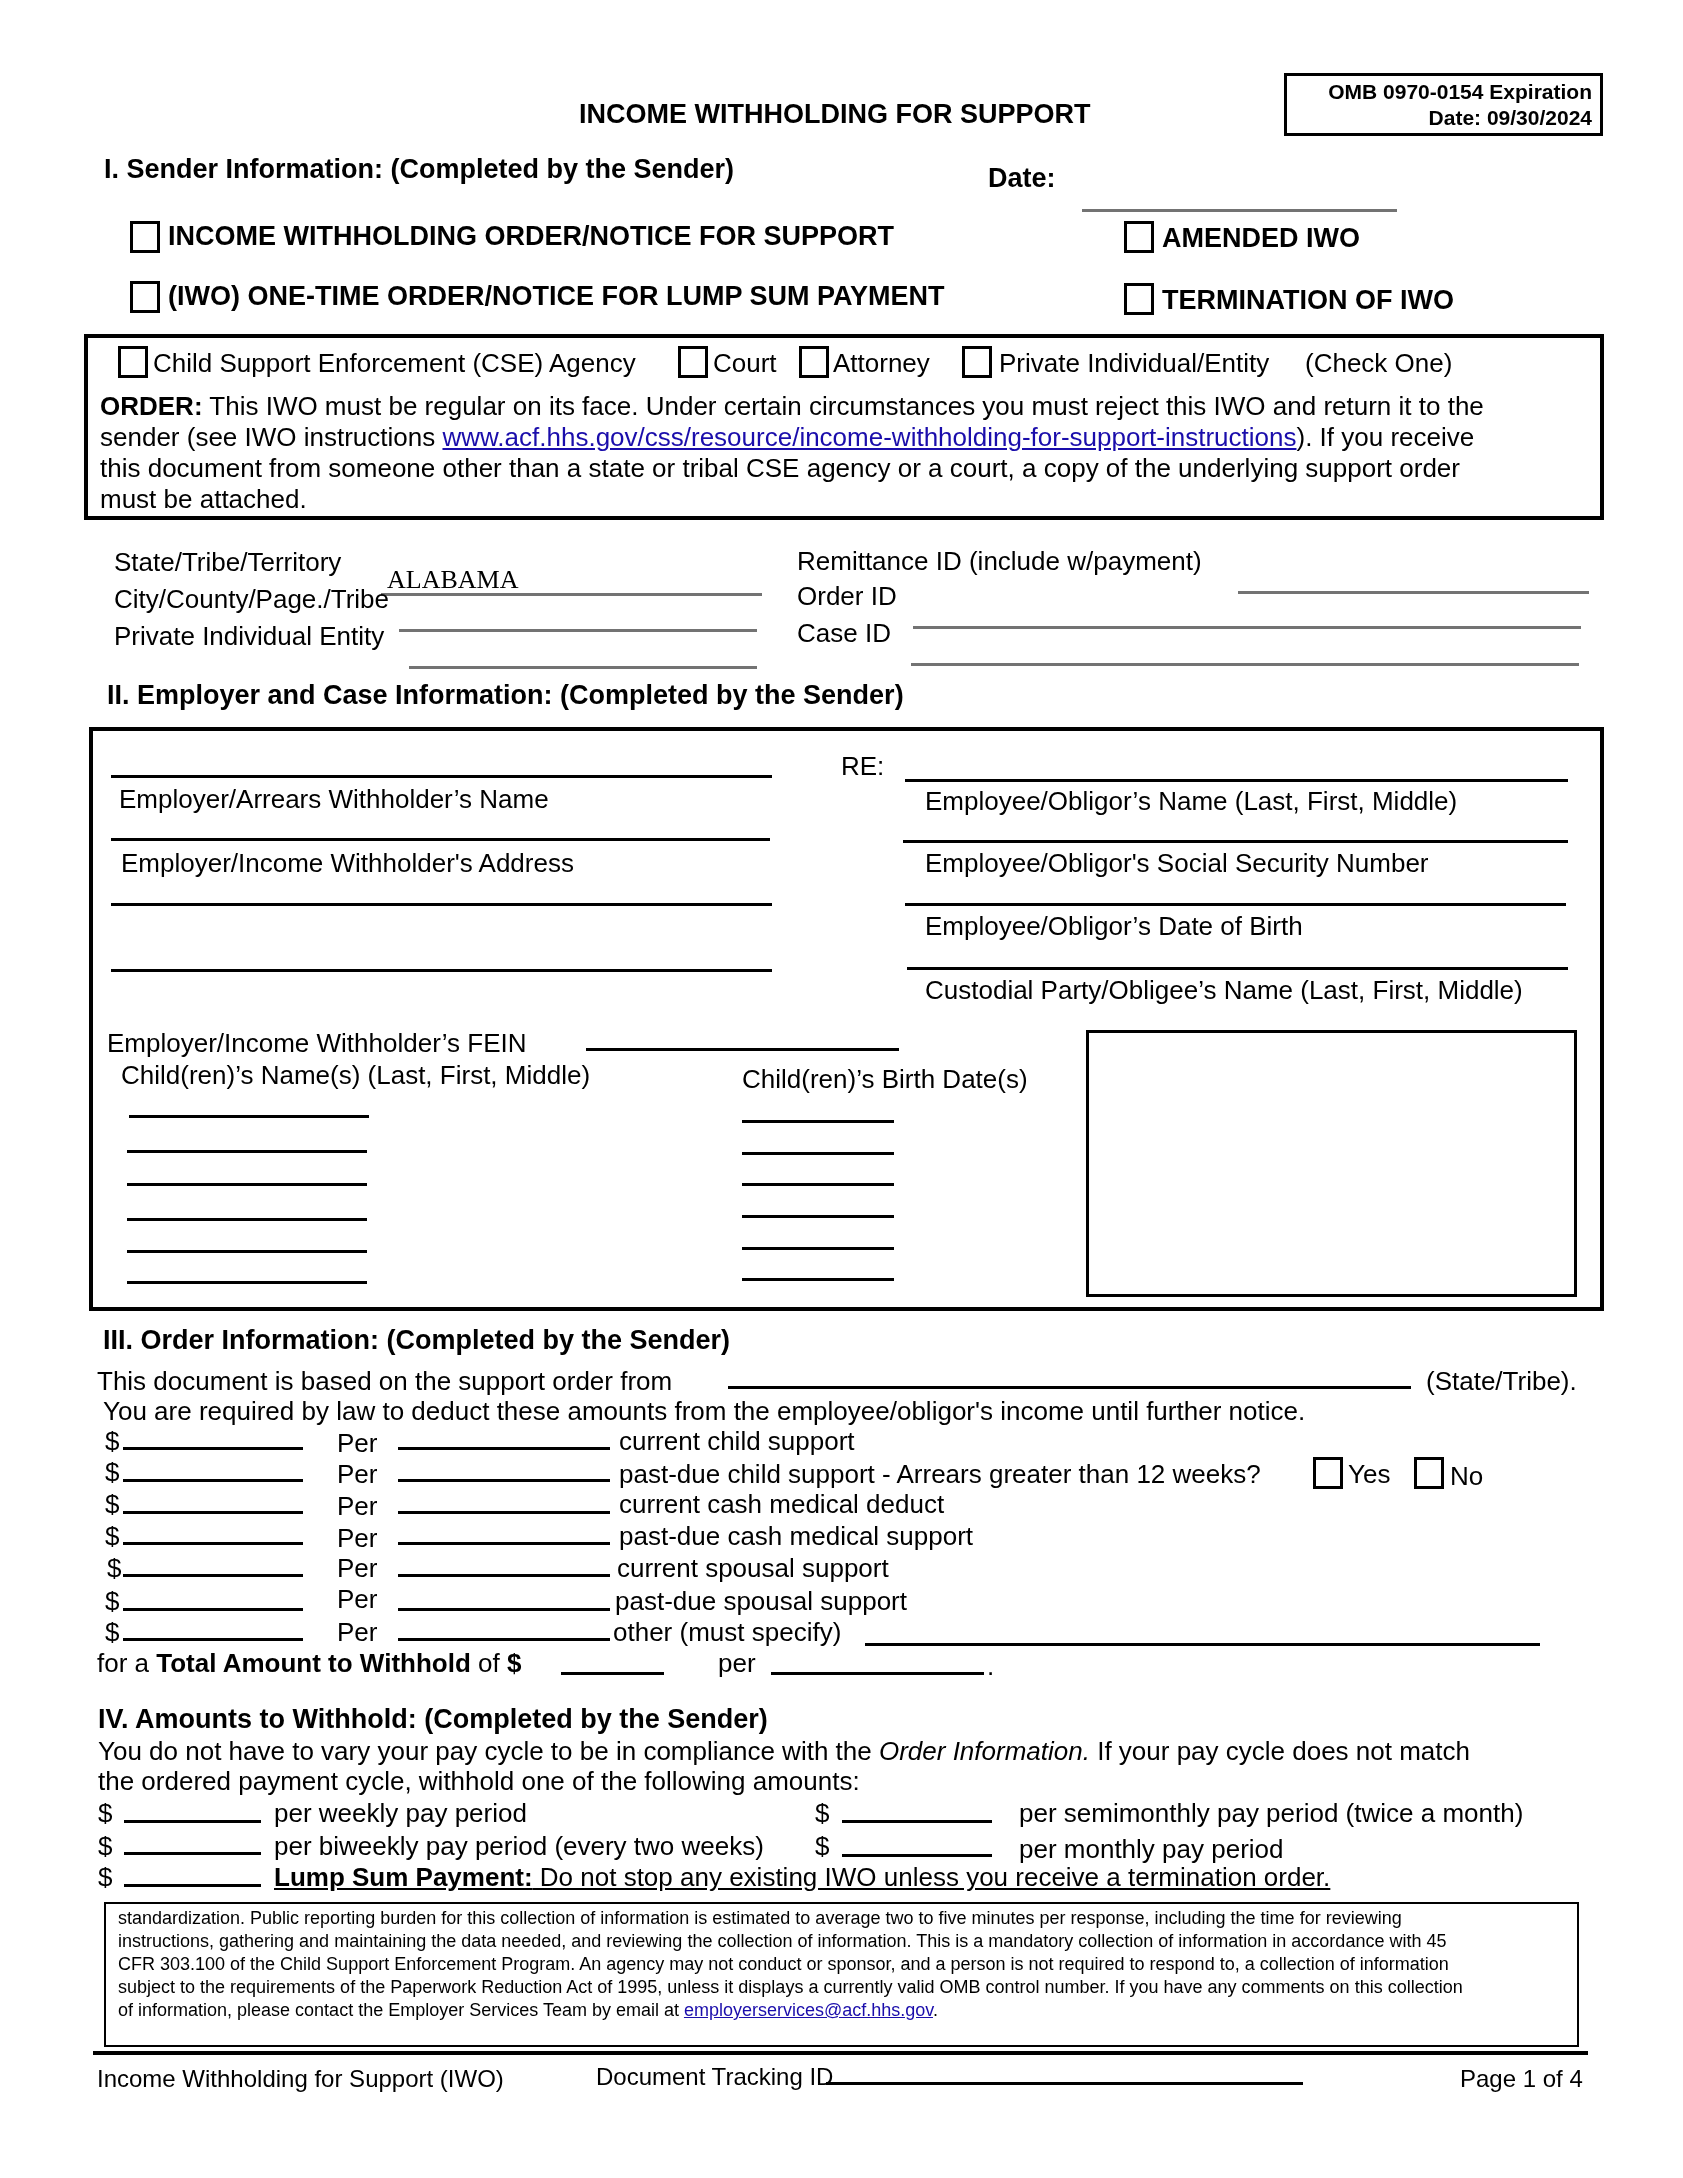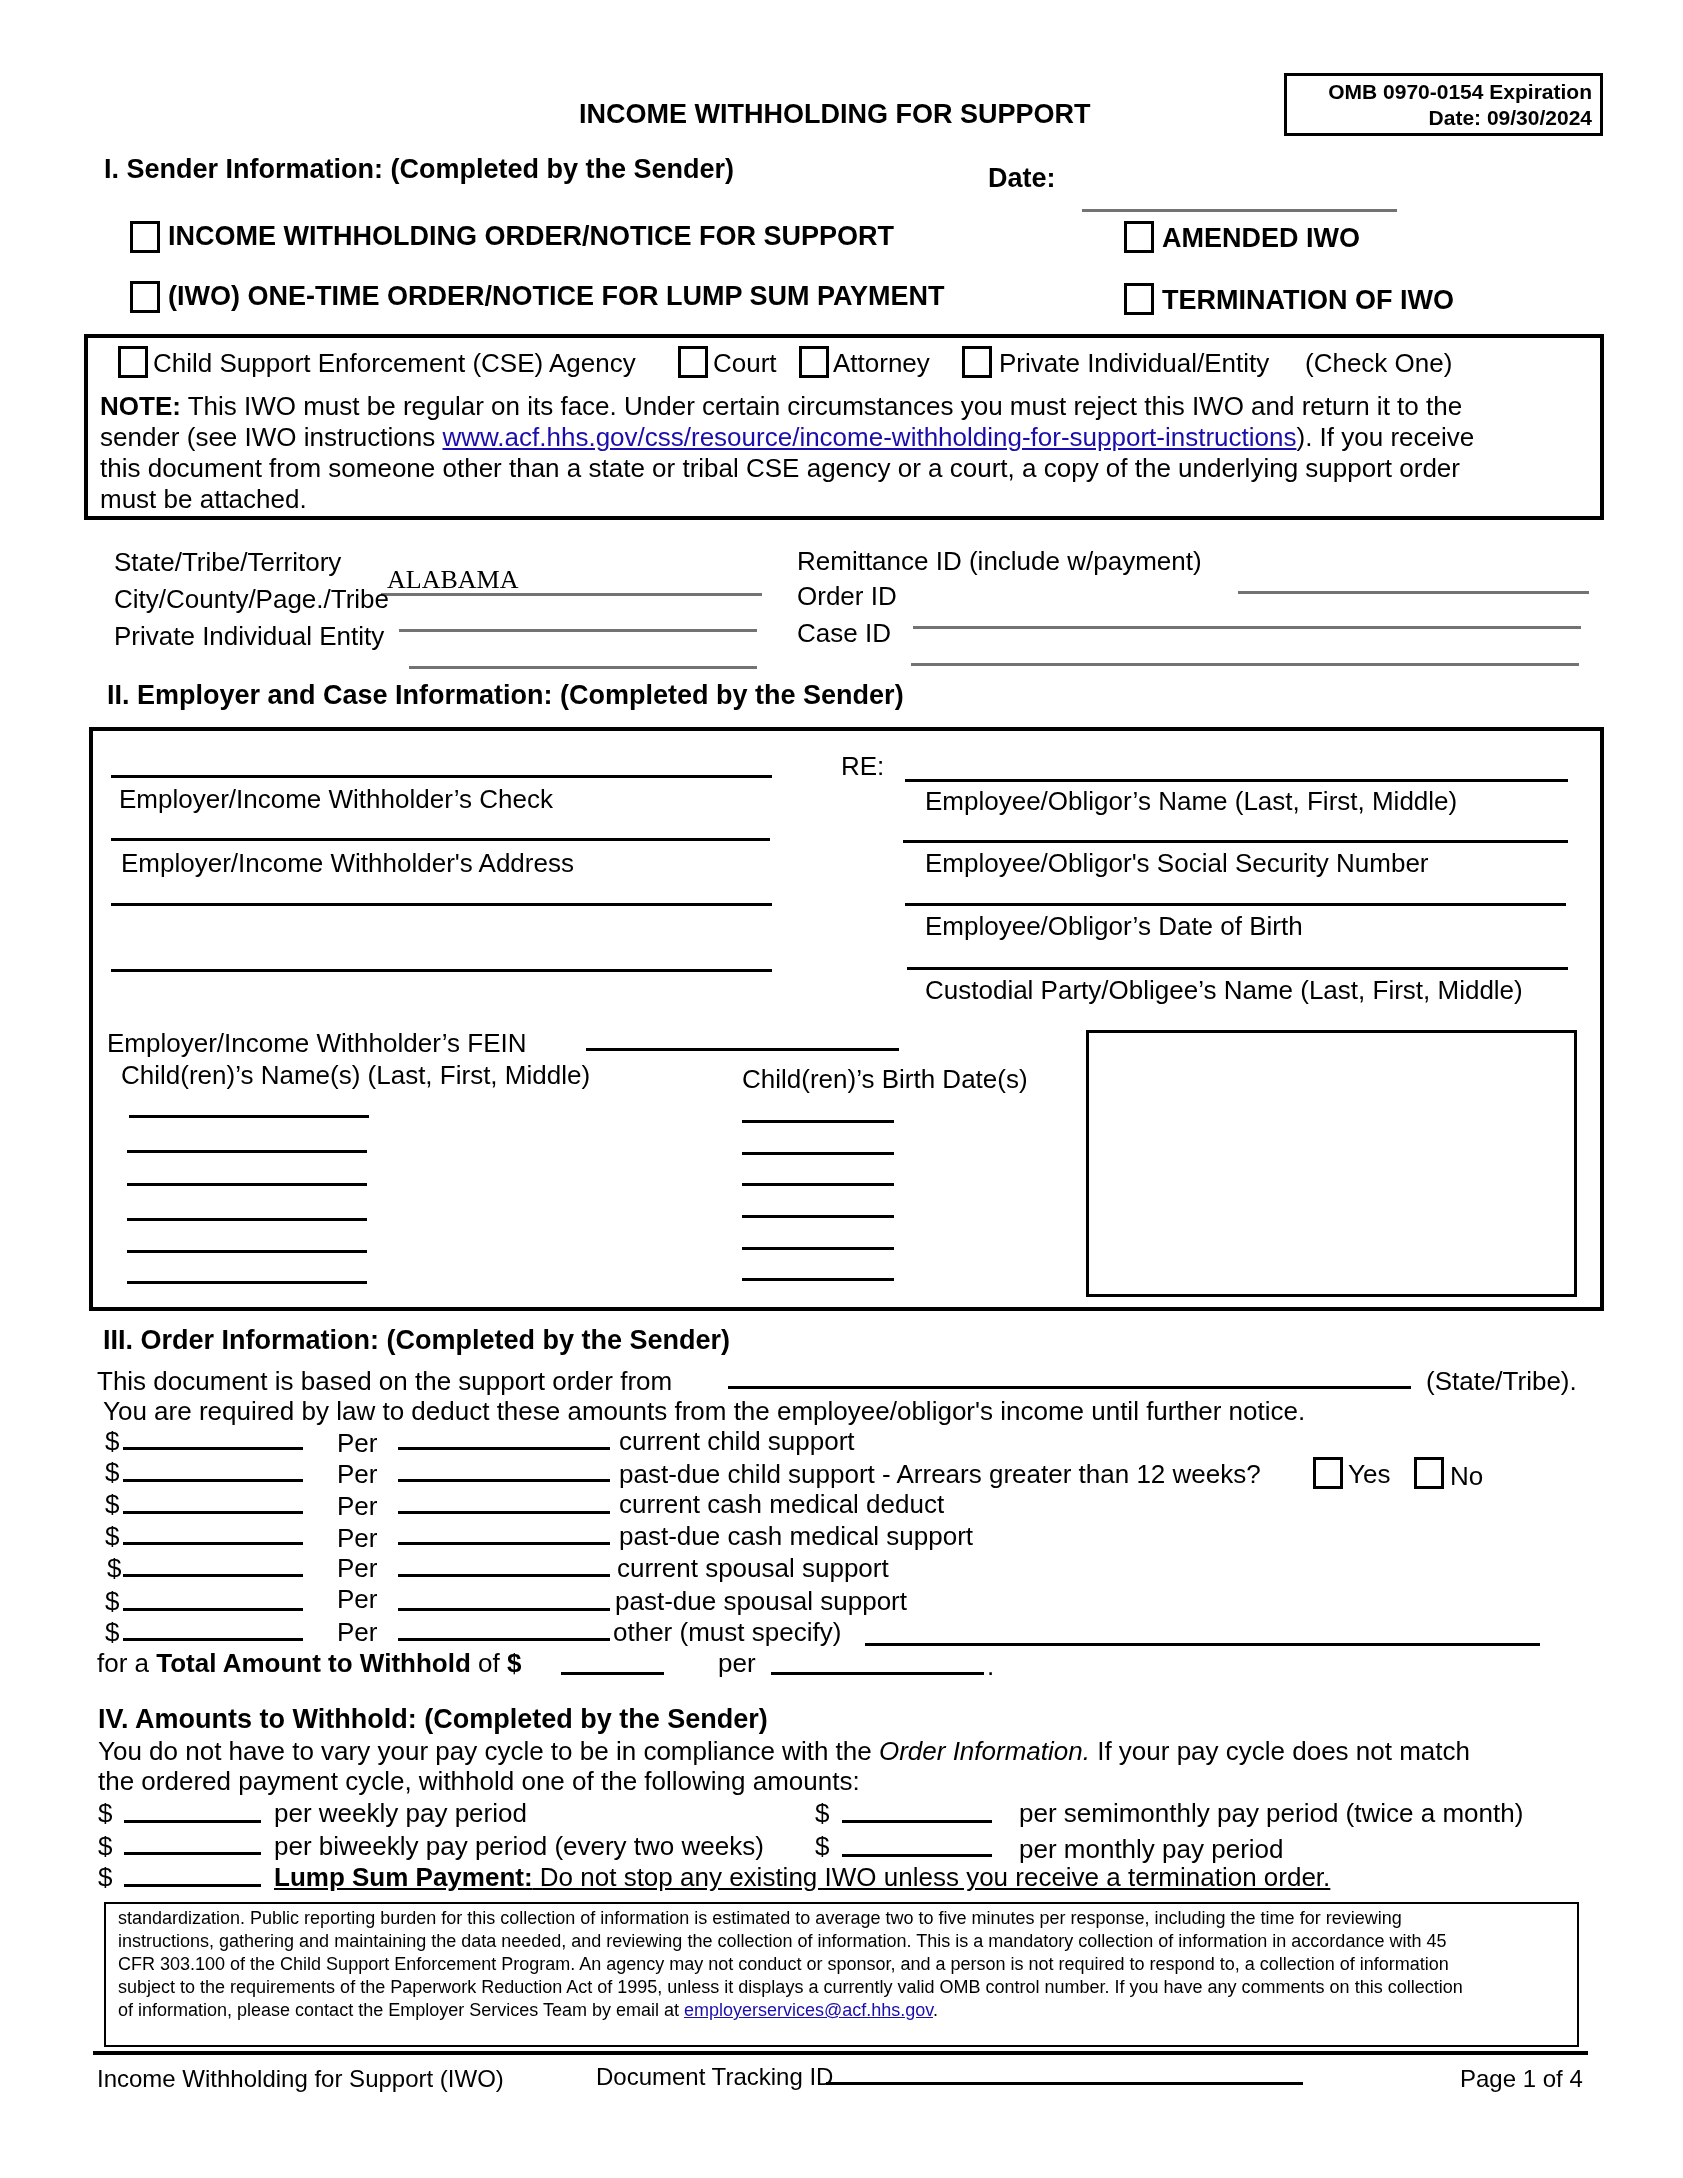--- a/index.html
+++ b/index.html
@@ -45,21 +45,21 @@
   <div class="cb" style="left:30px;top:8px;"></div>
   <div class="abs f26" style="left:65px;top:10px;">Child Support Enforcement (CSE) Agency</div>
   <div class="cb" style="left:590px;top:8px;"></div>
   <div class="abs f26" style="left:625px;top:10px;">Court</div>
   <div class="cb" style="left:711px;top:8px;"></div>
   <div class="abs f26" style="left:745px;top:10px;">Attorney</div>
   <div class="cb" style="left:874px;top:8px;"></div>
   <div class="abs f26" style="left:911px;top:10px;">Private Individual/Entity</div>
   <div class="abs f26" style="left:1217px;top:10px;">(Check One)</div>
 
-  <div class="abs f26" style="left:12px;top:53px;"><b>NOTE:</b><span>  This IWO must be regular on its face. Under certain circumstances you must reject this IWO and return it to the</span></div>
+  <div class="abs f26" style="left:12px;top:53px;"><b>ORDER:</b><span>  This IWO must be regular on its face. Under certain circumstances you must reject this IWO and return it to the</span></div>
   <div class="abs f26" style="left:12px;top:84px;"><span>sender (see IWO instructions </span><span class="link">www.acf.hhs.gov/css/resource/income-withholding-for-support-instructions</span><span>).  If you receive</span></div>
   <div class="abs f26" style="left:12px;top:115px;">this document from someone other than a state or tribal CSE agency or a court, a copy of the underlying support order</div>
   <div class="abs f26" style="left:12px;top:146px;">must be attached.</div>
 </div>
 
 <div class="abs f26" style="left:114px;top:547px;">State/Tribe/Territory</div>
 <input class="cell-input" style="left: 381px; top: 545px; width: 381px;" value="ALABAMA">
 <div class="abs f26" style="left:114px;top:584px;">City/County/Page./Tribe</div>
 <input class="cell-input" style="left: 399px; top: 581px; width: 358px;" value="">
 <div class="abs f26" style="left:114px;top:621px;">Private Individual Entity</div>
@@ -70,21 +70,21 @@
 <div class="abs f26" style="left:797px;top:581px;">Order ID</div>
 <input class="cell-input" style="left: 913px; top: 578px; width: 668px;" value="">
 <div class="abs f26" style="left:797px;top:618px;">Case ID</div>
 <input class="cell-input" style="left: 911px; top: 615px; width: 668px;" value="">
 
 <div class="abs b f27" style="left:107px;top:680px;">II. Employer and Case Information:  (Completed by the Sender)</div>
 
 <div class="box" style="left:89px;top:727px;width:1515px;height:584px;border-width:4px;">
 
   <div class="line" style="left:18px;top:44px;width:661px;"></div>
-  <div class="abs f26" style="left:26px;top:53px;">Employer/Income Withholder’s Check</div>
+  <div class="abs f26" style="left:26px;top:53px;">Employer/Arrears Withholder’s Name</div>
   <div class="line" style="left:18px;top:107px;width:659px;"></div>
   <div class="abs f26" style="left:28px;top:117px;">Employer/Income Withholder's Address</div>
   <div class="line" style="left:18px;top:172px;width:661px;"></div>
   <div class="line" style="left:18px;top:238px;width:661px;"></div>
 
   <div class="abs f26" style="left:748px;top:20px;">RE:</div>
   <div class="line" style="left:812px;top:48px;width:663px;"></div>
   <div class="abs f26" style="left:832px;top:55px;">Employee/Obligor’s Name (Last, First, Middle)</div>
   <div class="line" style="left:810px;top:109px;width:665px;"></div>
   <div class="abs f26" style="left:832px;top:117px;">Employee/Obligor's Social Security Number</div>

